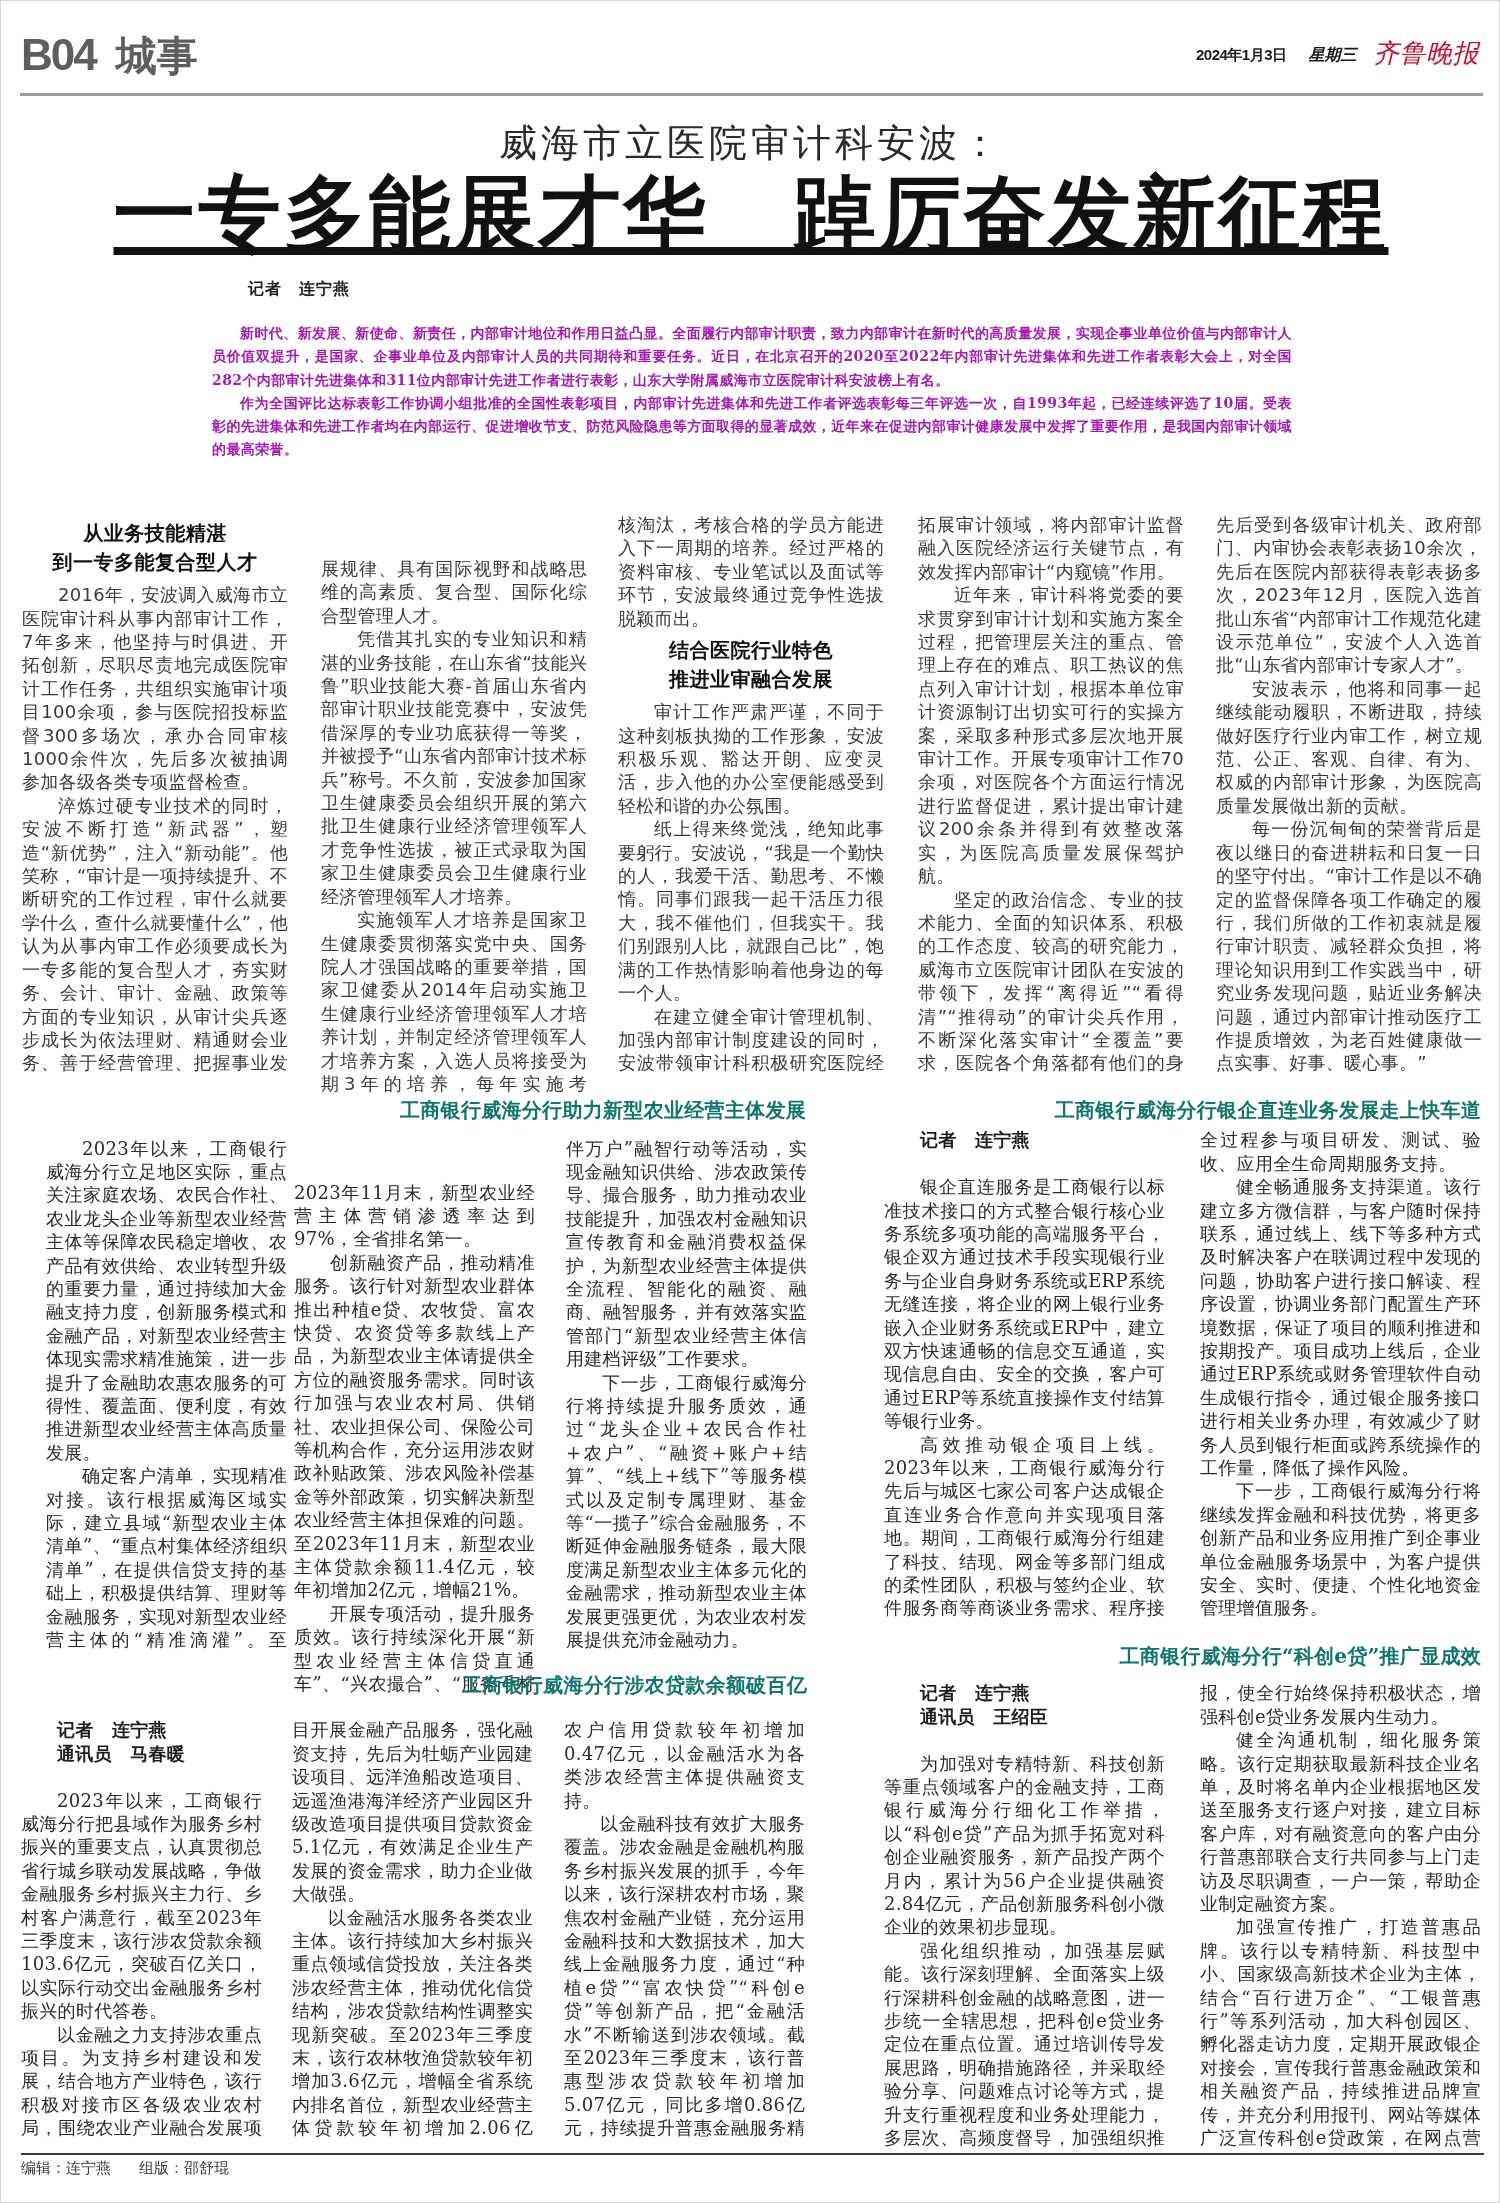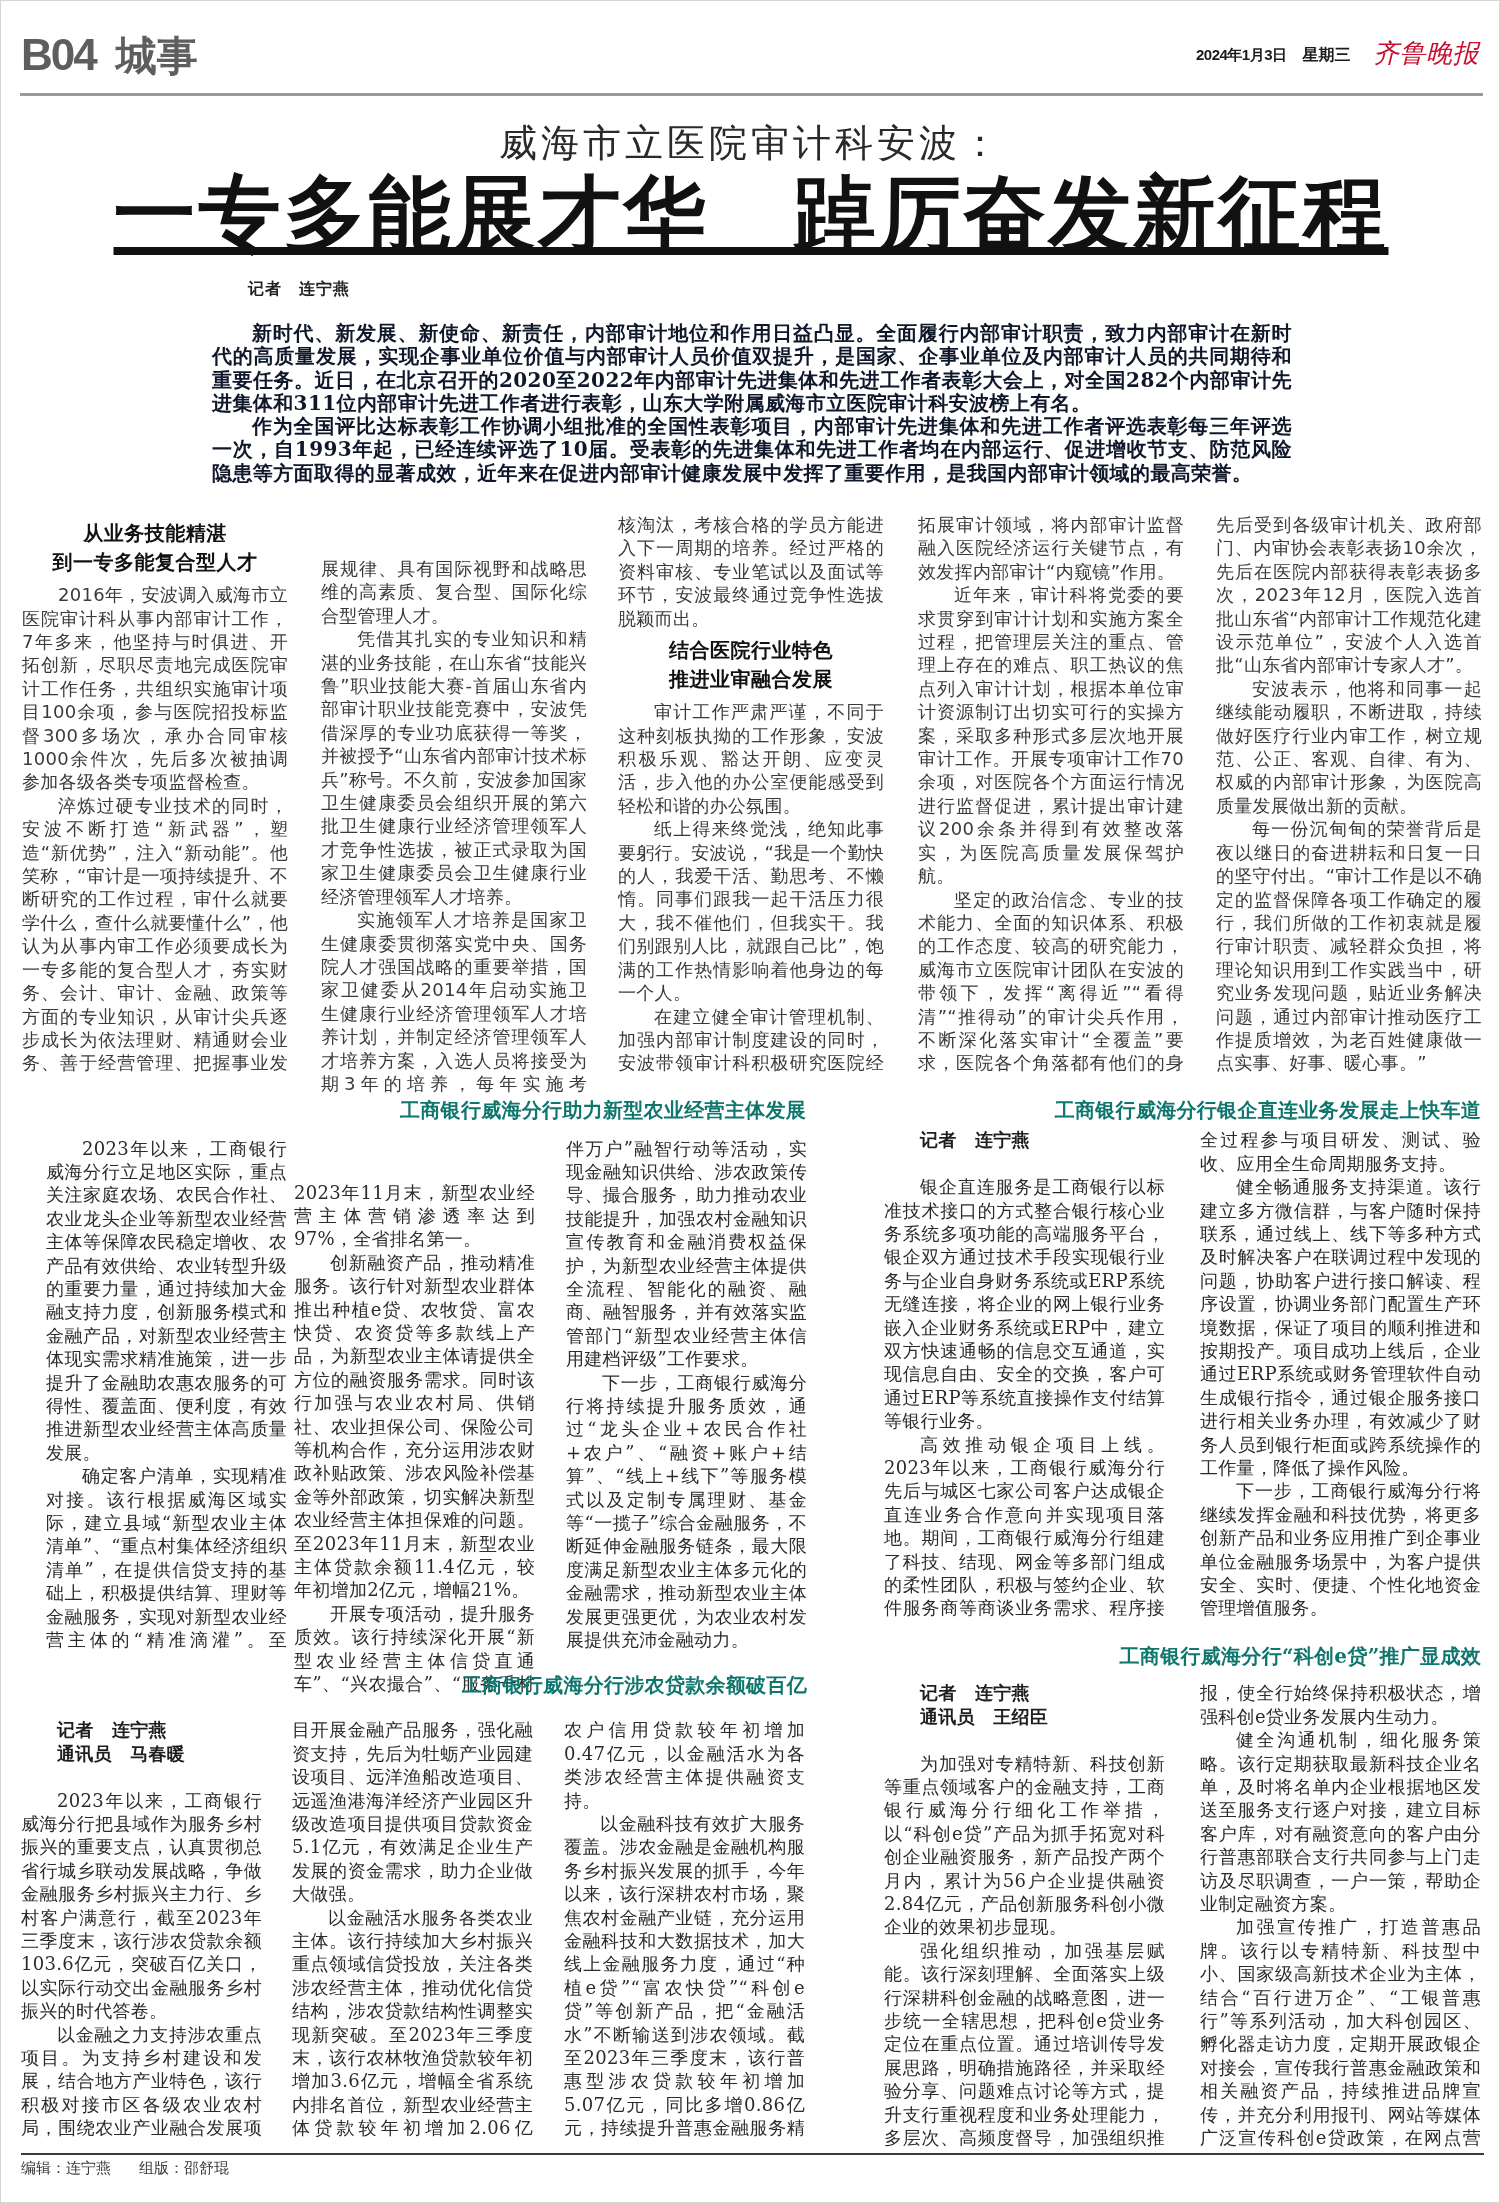--- a/index.html
+++ b/index.html
@@ -4,28 +4,28 @@
 <style>
 html,body{margin:0;padding:0;background:#ffffff;}
 #page{position:relative;width:1500px;height:2203px;background:#ffffff;overflow:hidden;box-sizing:border-box;border:1px solid #d6d6d6;}
 .abs{position:absolute;margin:0;}
 
 .section-label{left:20px;top:29px;height:50px;line-height:50px;color:#5e5e5e;font-weight:bold;white-space:nowrap;}
 .section-code{font-family:"Liberation Sans",sans-serif;font-size:44px;letter-spacing:-2px;}
 .section-name{font-family:"DejaVu Sans",sans-serif;font-size:41px;margin-left:20px;}
 .dateline{left:1195px;top:43px;height:22px;line-height:22px;white-space:nowrap;color:#1a1a1a;font-family:"Liberation Sans",sans-serif;font-weight:bold;}
 .date{font-size:15px;letter-spacing:-0.5px;}
-.weekday{font-size:16px;margin-left:16px;}
+.weekday{font-size:16px;margin-left:22px;font-style:italic;}
 .masthead{left:1372px;top:36px;height:32px;line-height:32px;font-family:"DejaVu Serif",serif;font-style:italic;font-weight:normal;font-size:26px;letter-spacing:0.5px;color:#c8102e;white-space:nowrap;}
 .header-rule{left:19px;top:92px;width:1463px;height:3px;background:#9b9b9b;}
 
 .kicker{left:0;top:120px;width:1500px;height:44px;line-height:44px;text-align:center;font-family:"DejaVu Serif",serif;font-weight:normal;font-size:38px;letter-spacing:4px;color:#2a2a2a;white-space:nowrap;}
 .headline{left:0;top:166px;width:1500px;height:92px;line-height:92px;text-align:center;font-family:"DejaVu Serif",serif;font-weight:900;font-size:82px;letter-spacing:3px;color:#111;white-space:nowrap;text-decoration:underline;}
 .lead-byline{left:247px;top:278px;height:20px;line-height:20px;font-family:"DejaVu Sans",sans-serif;font-weight:bold;font-size:16px;letter-spacing:1px;color:#222;white-space:nowrap;}
-.intro{left:211px;top:321px;width:1080px;font-family:"DejaVu Serif",serif;font-weight:bold;font-size:20px;letter-spacing:0.4px;line-height:23.3px;color:#0f172a;}
+.intro{left:211px;top:321px;width:1080px;font-family:"DejaVu Serif",serif;font-weight:bold;font-size:14px;letter-spacing:0.4px;line-height:23.3px;color:#a21caf;}
 .intro p{margin:0;text-indent:2em;text-align:justify;}
 
 .col{position:absolute;overflow:hidden;}
 .col p{margin:0;text-indent:2em;text-align:justify;}
 .col p.cont{text-indent:0;}
 .col p.runon{text-align-last:justify;}
 .lead-col{top:512px;width:266px;height:562px;font-family:"DejaVu Sans",sans-serif;font-size:18px;letter-spacing:0.3px;line-height:23.4px;color:#3a3a3a;}
 .art-col{font-family:"DejaVu Serif",serif;font-size:18px;letter-spacing:0.3px;line-height:23.4px;color:#2b2b2b;}
 .subhead{height:70.2px;padding-top:6px;box-sizing:border-box;text-align:center;font-family:"DejaVu Serif",serif;font-weight:bold;font-size:20px;line-height:29px;letter-spacing:0.5px;color:#111;white-space:nowrap;}
 .art-title{height:32px;line-height:32px;text-align:right;font-family:"DejaVu Serif",serif;font-weight:bold;font-size:20px;letter-spacing:0.3px;color:#0f766e;white-space:nowrap;}

